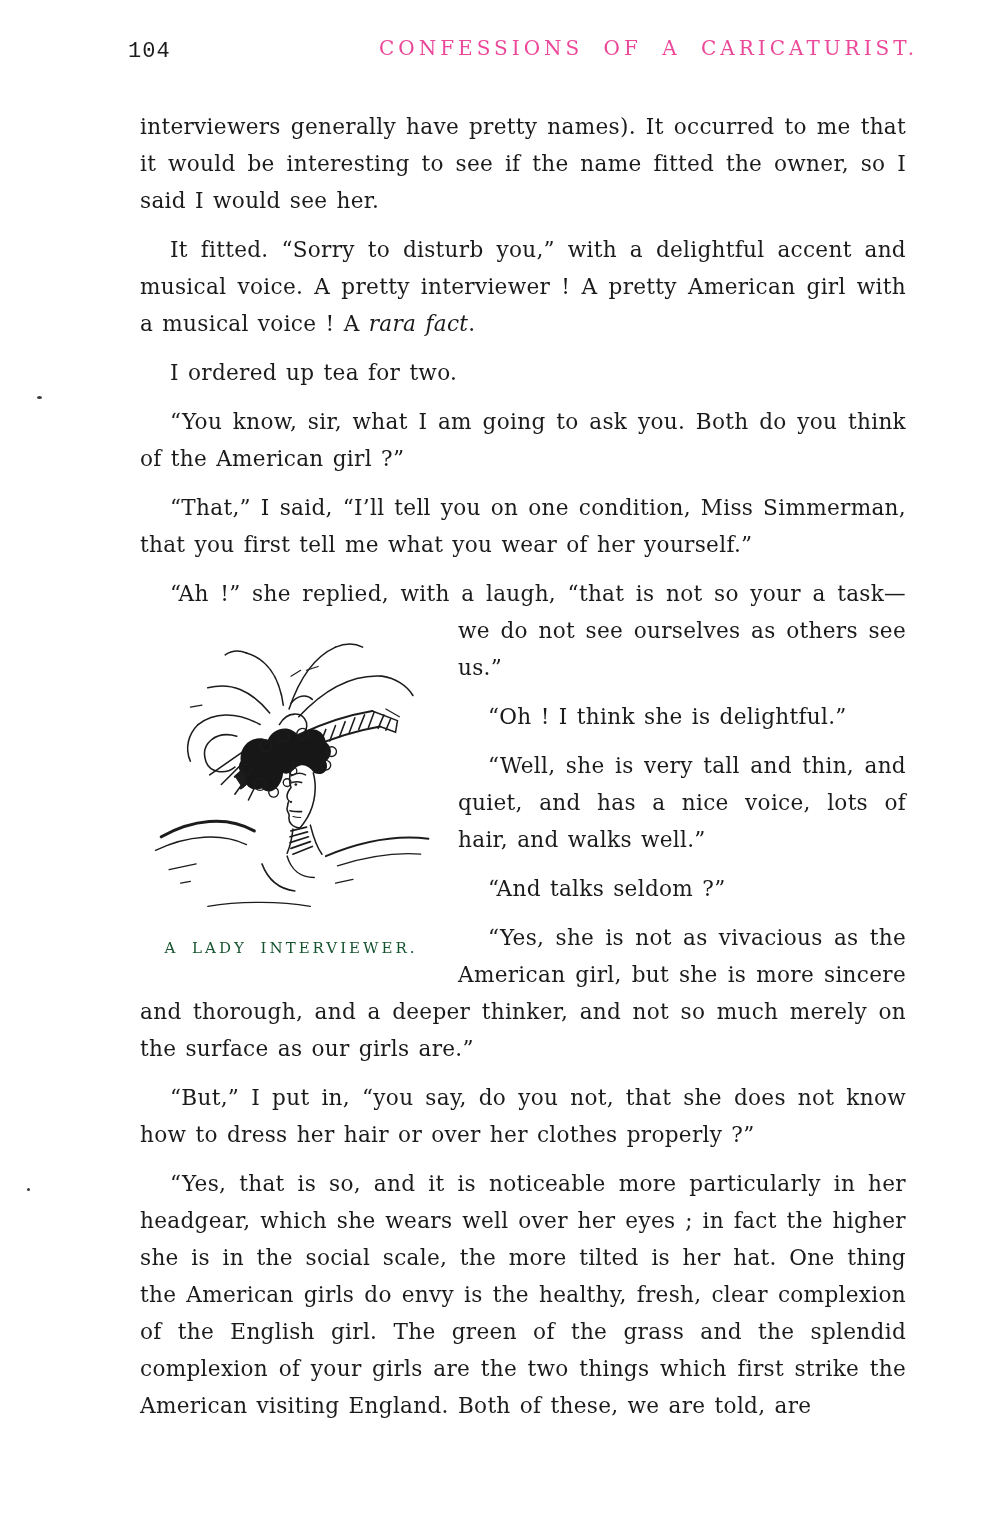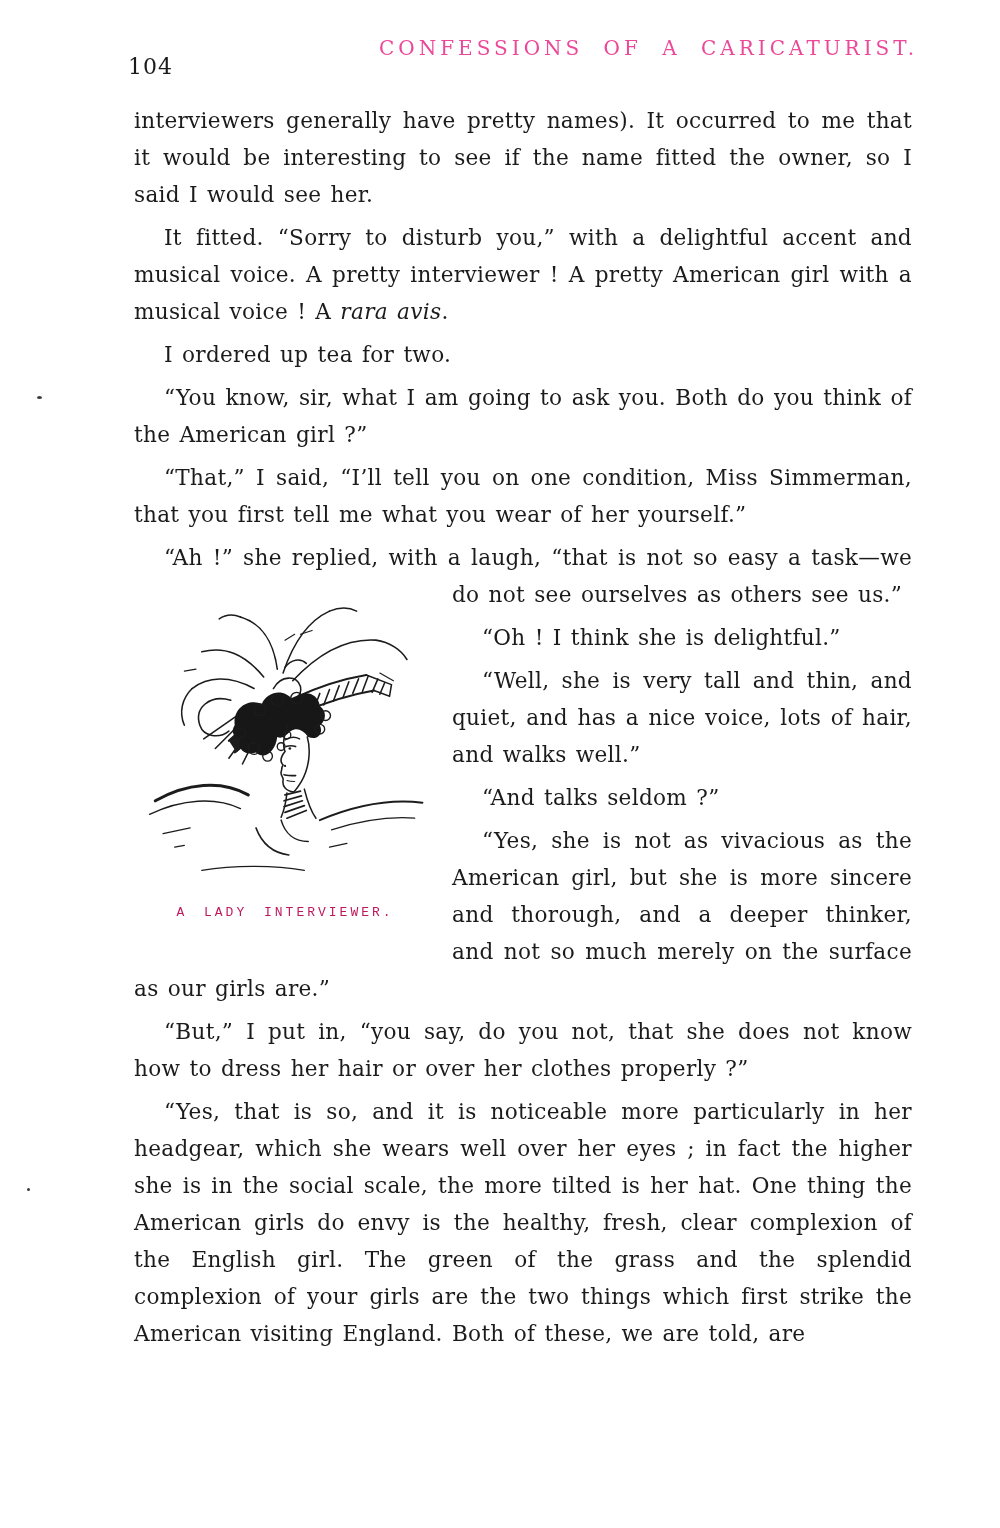--- a/index.html
+++ b/index.html
@@ -5,51 +5,50 @@
   html,body { margin:0; padding:0; background:#ffffff; }
   .page {
     position:relative;
     width:1000px; height:1528px;
     background:#ffffff;
     color:#1b1b1b;
     font-family:"DejaVu Serif", serif;
     overflow:hidden;
   }
   .running-header { position:absolute; top:36px; left:128px; right:82px; height:32px; }
-  .page-number { position:absolute; left:0; top:18px; font-size:22px; letter-spacing:1px; }
+  .page-number { position:absolute; left:0; top:3px; font-size:22px; letter-spacing:1px;font-family:Liberation Mono, monospace; }
   .running-title {
     display:block; text-align:right;
     font-size:20px;
     letter-spacing:4px; word-spacing:10px;
     color:#ec4899;
   }
   .body-text {
     position:absolute; top:96px; left:128px; width:790px;
     font-size:21.6px; line-height:37px;
     text-align:justify;
     letter-spacing:0.3px; word-spacing:2px;
   }
-  .body-text p { margin:6px; text-indent:30px; }
+  .body-text p { margin:12px; text-indent:30px; }
   .body-text p.noindent { text-indent:0; }
   .fig {
     float:left;
     width:302px;
     margin:8px 16px 12px 0;
     text-align:center;
   }
   .fig svg { display:block; margin:0 auto; }
   .figcaption {
     display:block;
     margin-top:10px;
-    font-size:13px;
+    font-size:15px;
     letter-spacing:3px;
     word-spacing:6px;
-    color:#be185d;
+    color:#14532d;
     text-indent:0;
-    font-family:Liberation Mono, monospace;
   }
   .speck { position:absolute; background:#3a3a3a; border-radius:50%; }
   .speck.s1 { left:37px; top:396px; width:5px; height:3px; }
   .speck.s2 { left:27px; top:1188px; width:3px; height:3px; }
 </style>
 </head>
 <body>
 
 <div class="page">
 
@@ -58,29 +57,29 @@
 
   <div class="running-header">
     <span class="page-number">104</span>
     <span class="running-title">CONFESSIONS OF A CARICATURIST.</span>
   </div>
 
   <div class="body-text">
 
     <p class="noindent"><span>interviewers generally have pretty names).  It occurred to me that it would be interesting to see if the name fitted the owner, so I said I would see her.</span></p>
 
-    <p><span>It fitted.  “Sorry to disturb you,” with a delightful accent and musical voice.  A pretty interviewer !  A pretty American girl with a musical voice !  A </span><i>rara avis</i><span>.</span></p>
+    <p><span>It fitted.  “Sorry to disturb you,” with a delightful accent and musical voice.  A pretty interviewer !  A pretty American girl with a musical voice !  A </span><i>rara fact</i><span>.</span></p>
 
     <p><span>I ordered up tea for two.</span></p>
 
     <p><span>“You know, sir, what I am going to ask you.  Both do you think of the American girl ?”</span></p>
 
     <p><span>“That,” I said, “I’ll tell you on one condition, Miss Simmerman, that you first tell me what you wear of her yourself.”</span></p>
 
-    <p><span>“Ah !” she replied, with a laugh, “that is not so easy a task—</span><span class="fig">
+    <p><span>“Ah !” she replied, with a laugh, “that is not so your a task—</span><span class="fig">
           <svg width="300" height="300" viewBox="0 0 300 310" fill="none" stroke="#1c1c1c" stroke-width="1.6" stroke-linecap="round">
 
         <path d="M148,92 C158,62 174,38 196,28"></path>
         <path d="M196,28 C206,24 216,24 224,28"></path>
         <path d="M158,100 C186,70 214,56 244,58 C258,60 270,68 276,78"></path>
         <path d="M142,88 C138,58 124,40 104,34"></path>
         <path d="M104,34 C96,31 88,32 82,36"></path>
         <path d="M128,96 C108,72 88,64 64,70"></path>
         <path d="M118,108 C92,94 70,96 54,108"></path>
         <path d="M54,108 C44,118 40,132 46,146"></path>

